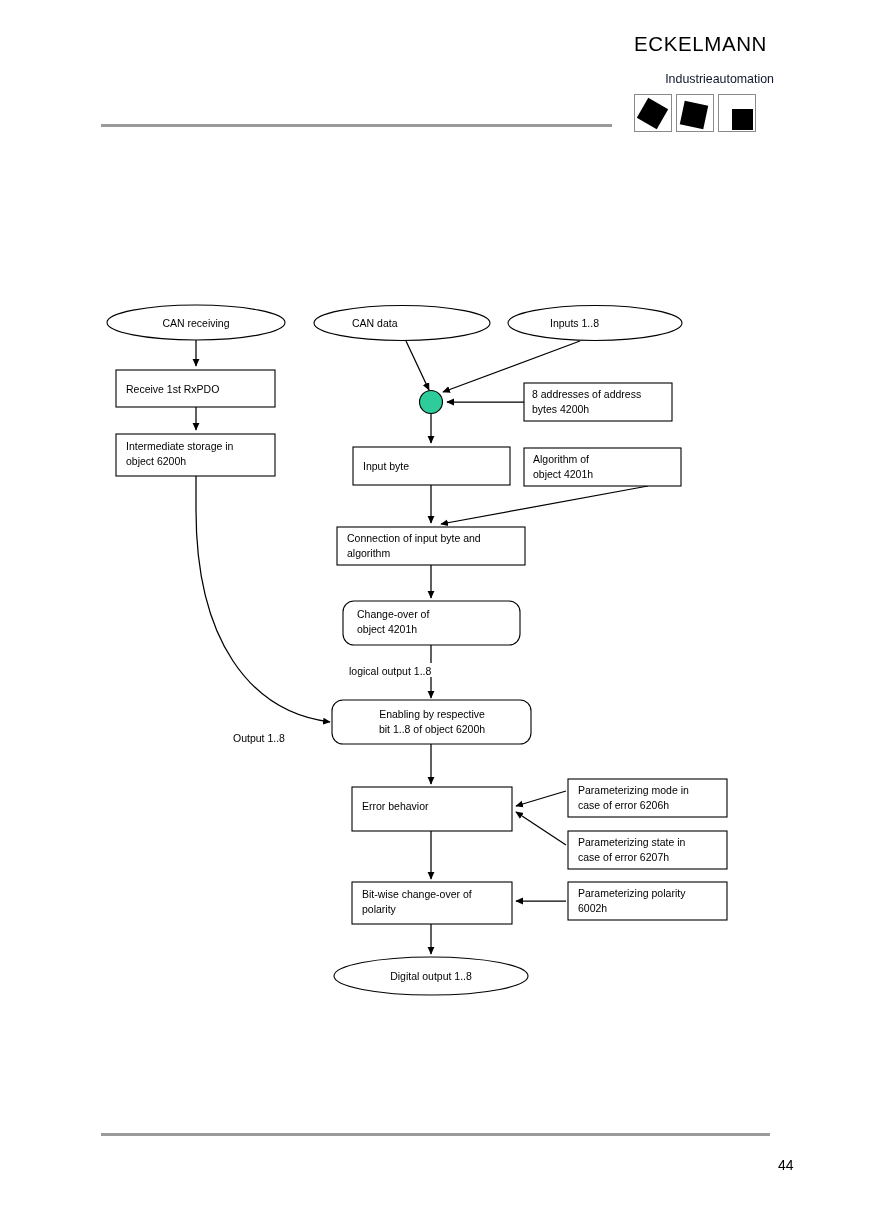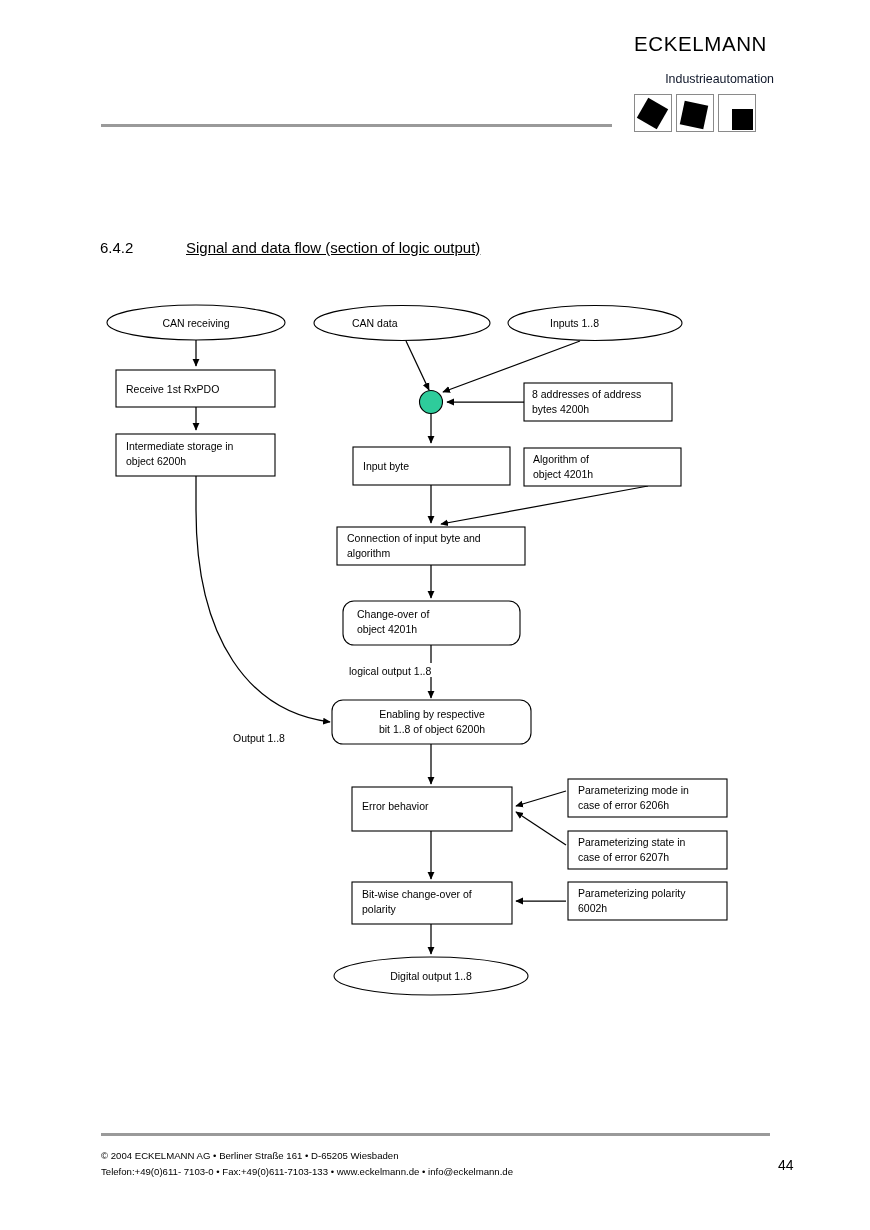--- a/index.html
+++ b/index.html
@@ -186,23 +186,20 @@
           <div class="shape"></div>
         </div>
       <div class="logo-sq" id="logo-sq-3">
           <div class="shape"></div>
         </div>
     </div>
   </div>
 
   <div id="header-rule"></div>
 
-  <div id="section-heading">
-    <span id="section-number">6.4.2</span><span id="section-title">Signal and data flow (section of logic output)</span>
-  </div>
 
   <svg id="diagram" width="870" height="1230" viewBox="0 0 870 1230">
 
     <defs>
       <marker id="arrow" viewBox="0 0 10 10" refX="9" refY="5" markerWidth="6.2" markerHeight="6.2" orient="auto-start-reverse">
         <path d="M 0 0.6 L 10 5 L 0 9.4 z" fill="#000"></path>
       </marker>
     </defs>
 
     <line class="edge" x1="196" y1="340" x2="196" y2="366" marker-end="url(#arrow)"></line>
@@ -337,19 +334,15 @@
     </g>
 
     <g>
       <ellipse class="shp" cx="431" cy="976" rx="97" ry="19"></ellipse>
       <text class="node-text-c" x="431" y="980">Digital output 1..8</text>
     </g>
 
   </svg>
 
   <div id="footer-rule"></div>
-  <div id="footer-text">
-    <div>©  2004 ECKELMANN AG • Berliner Straße 161 • D-65205 Wiesbaden</div>
-    <div>Telefon:+49(0)611- 7103-0 • Fax:+49(0)611-7103-133 • www.eckelmann.de • info@eckelmann.de</div>
-  </div>
   <div id="page-number">44</div>
 
 </div>
 
 </body></html>

